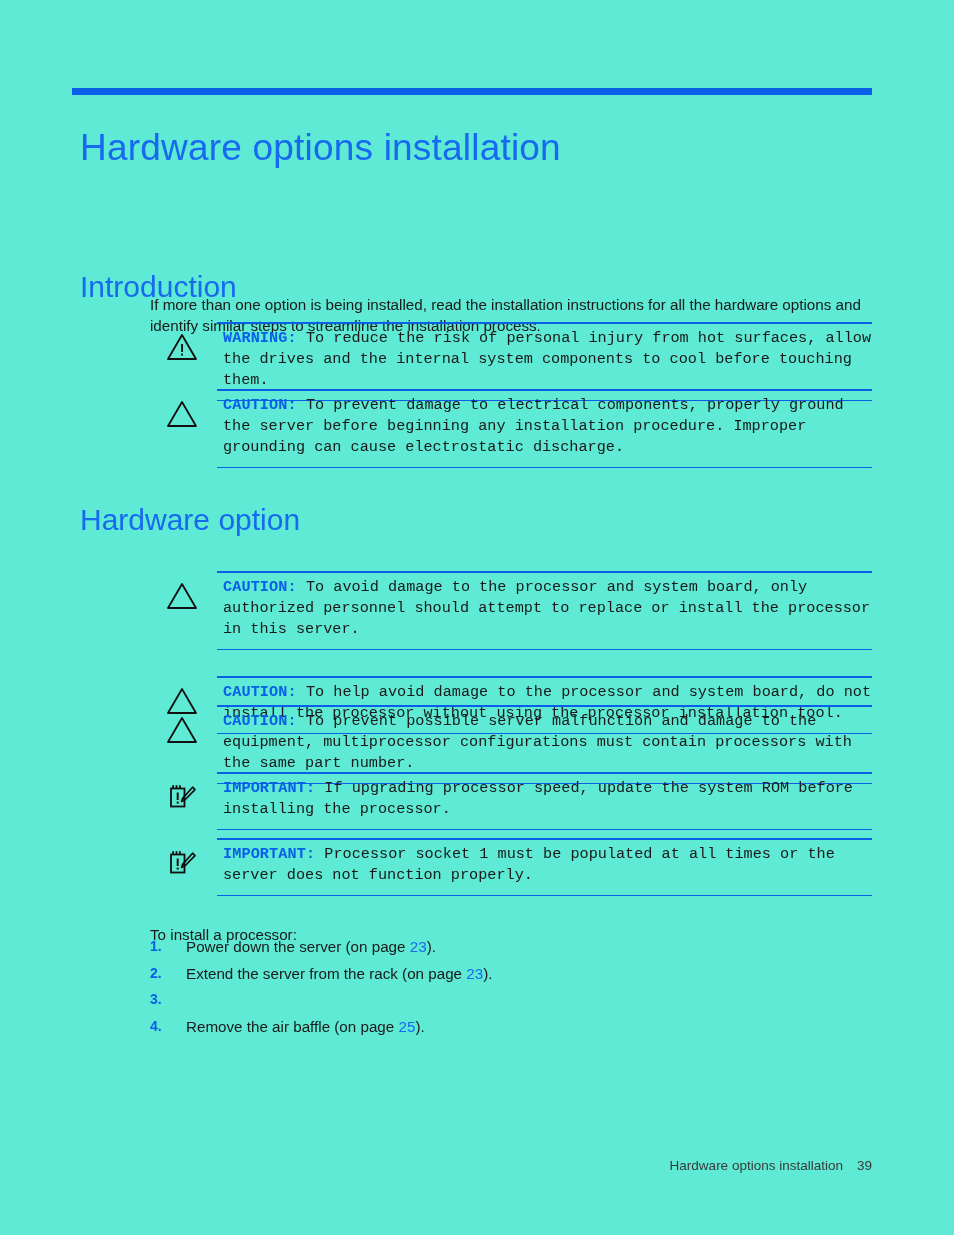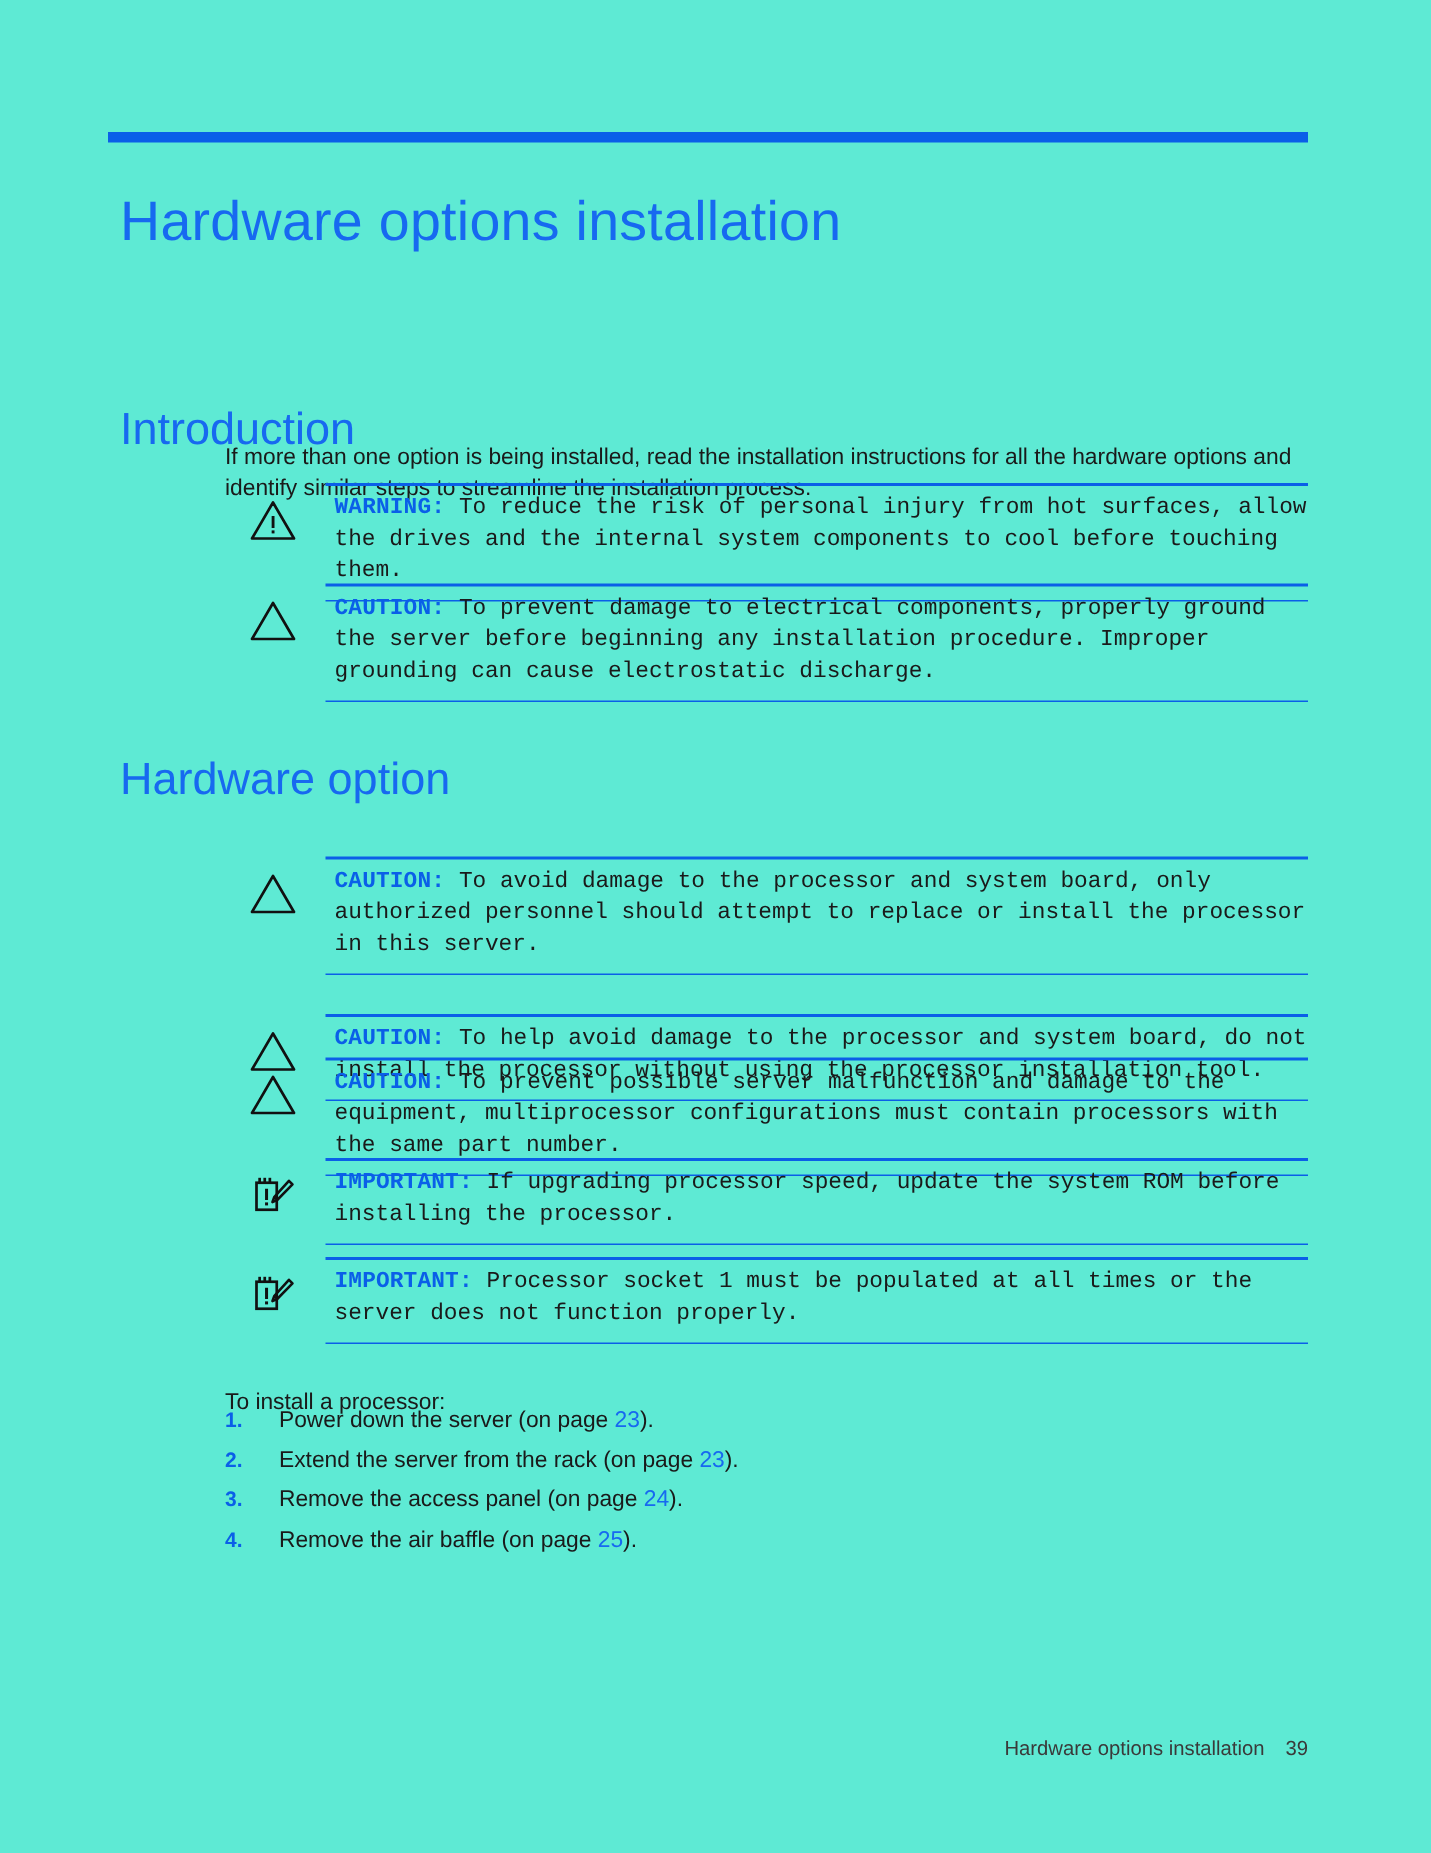--- a/index.html
+++ b/index.html
@@ -266,21 +266,20 @@
     <div class="step-row">
       <span class="step-num">1.</span>
       <span class="step-body"><span>Power down the server (on page </span><span class="pagelink">23</span><span>).</span></span>
     </div>
     <div class="step-row">
       <span class="step-num">2.</span>
       <span class="step-body"><span>Extend the server from the rack (on page </span><span class="pagelink">23</span><span>).</span></span>
     </div>
     <div class="step-row">
       <span class="step-num">3.</span>
-      <span class="step-body"><span>Remove the access panel (on page </span><span class="pagelink">24</span><span>).</span></span>
     </div>
     <div class="step-row">
       <span class="step-num">4.</span>
       <span class="step-body"><span>Remove the air baffle (on page </span><span class="pagelink">25</span><span>).</span></span>
     </div>
   </div>
 
   <div class="footer">
     <span>Hardware options installation</span><span class="footer-pagenum">39</span>
   </div>

